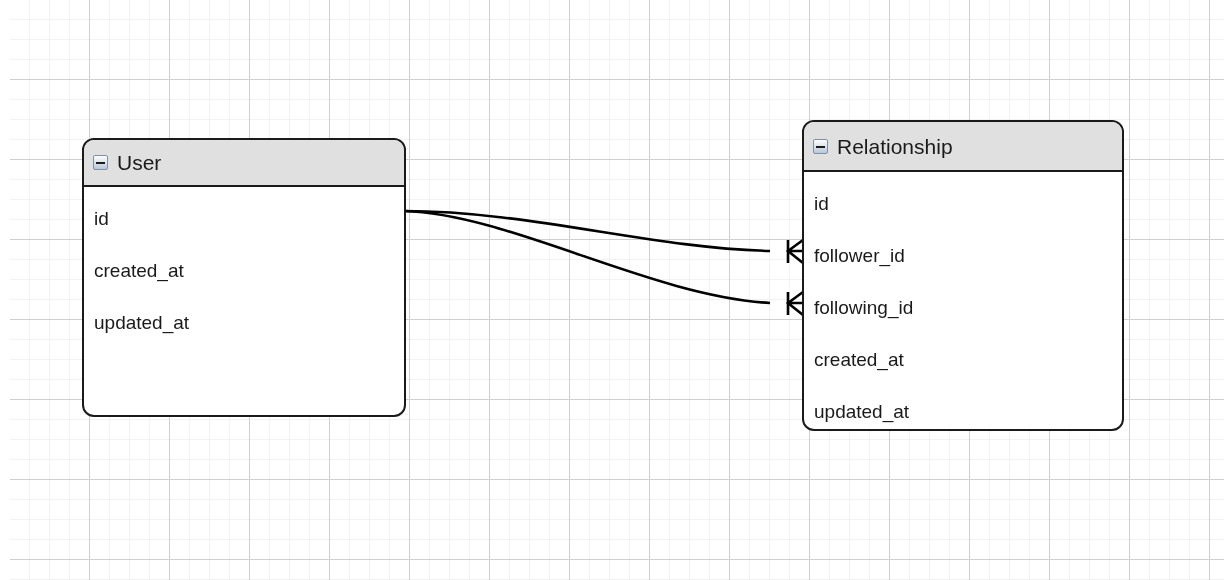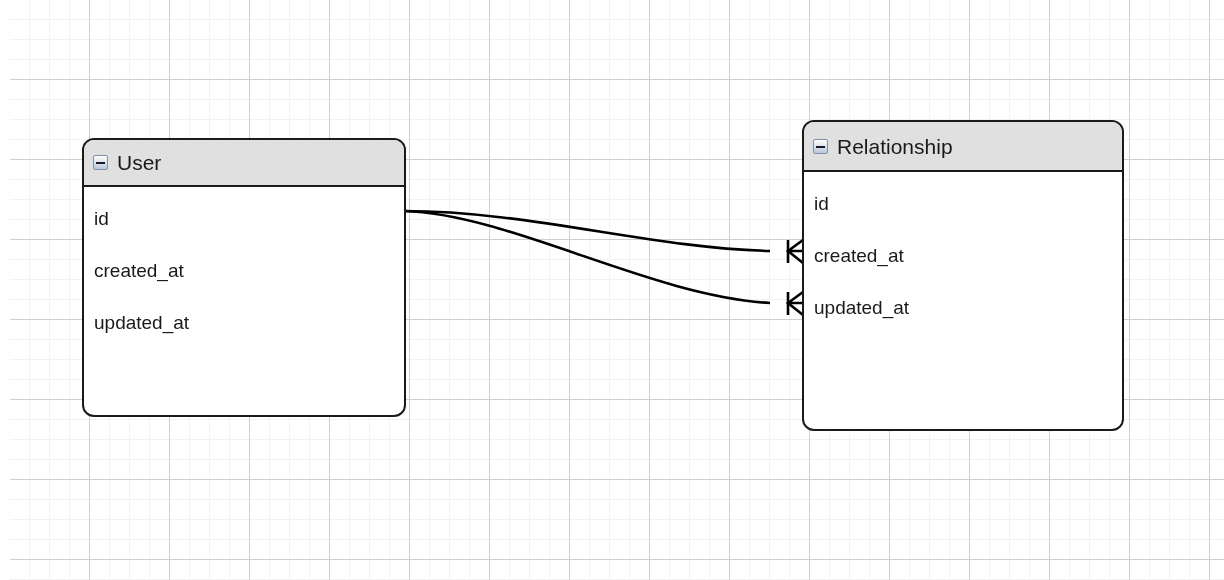--- a/index.html
+++ b/index.html
@@ -150,18 +150,20 @@
     </div>
   </div>
 
   <div class="entity" id="entity-relationship">
     <div class="entity-header">
       <span class="collapse-icon"></span>
       <span class="entity-title">Relationship</span>
     </div>
     <div class="entity-body">
       <div class="attr-row">id</div>
+      <div class="attr-row">follower_id</div>
+      <div class="attr-row">following_id</div>
       <div class="attr-row">created_at</div>
       <div class="attr-row">updated_at</div>
     </div>
   </div>
 
 </div>
 
 </body></html>

